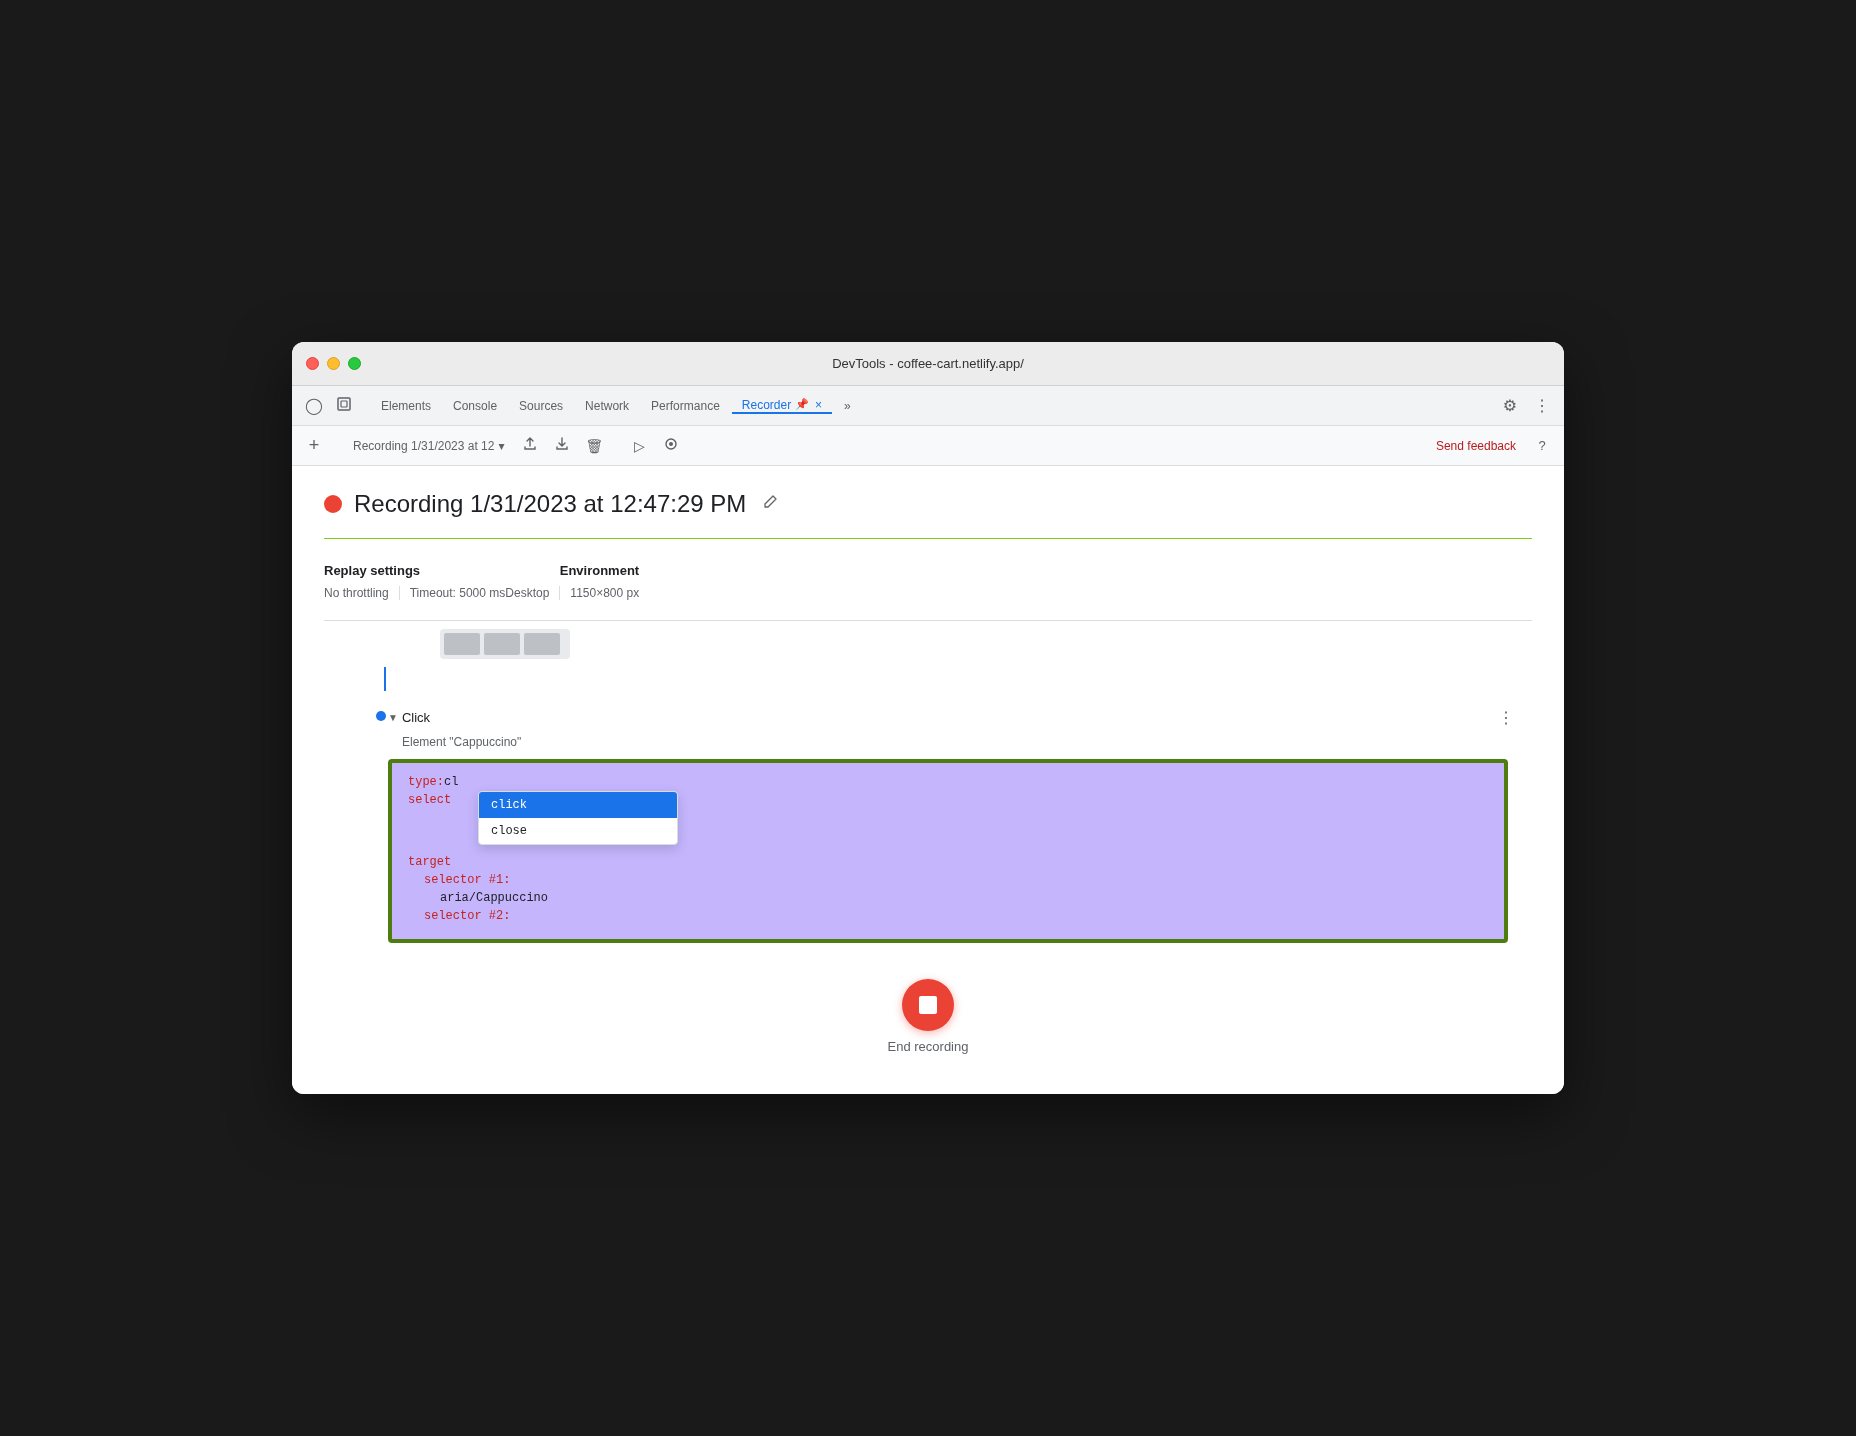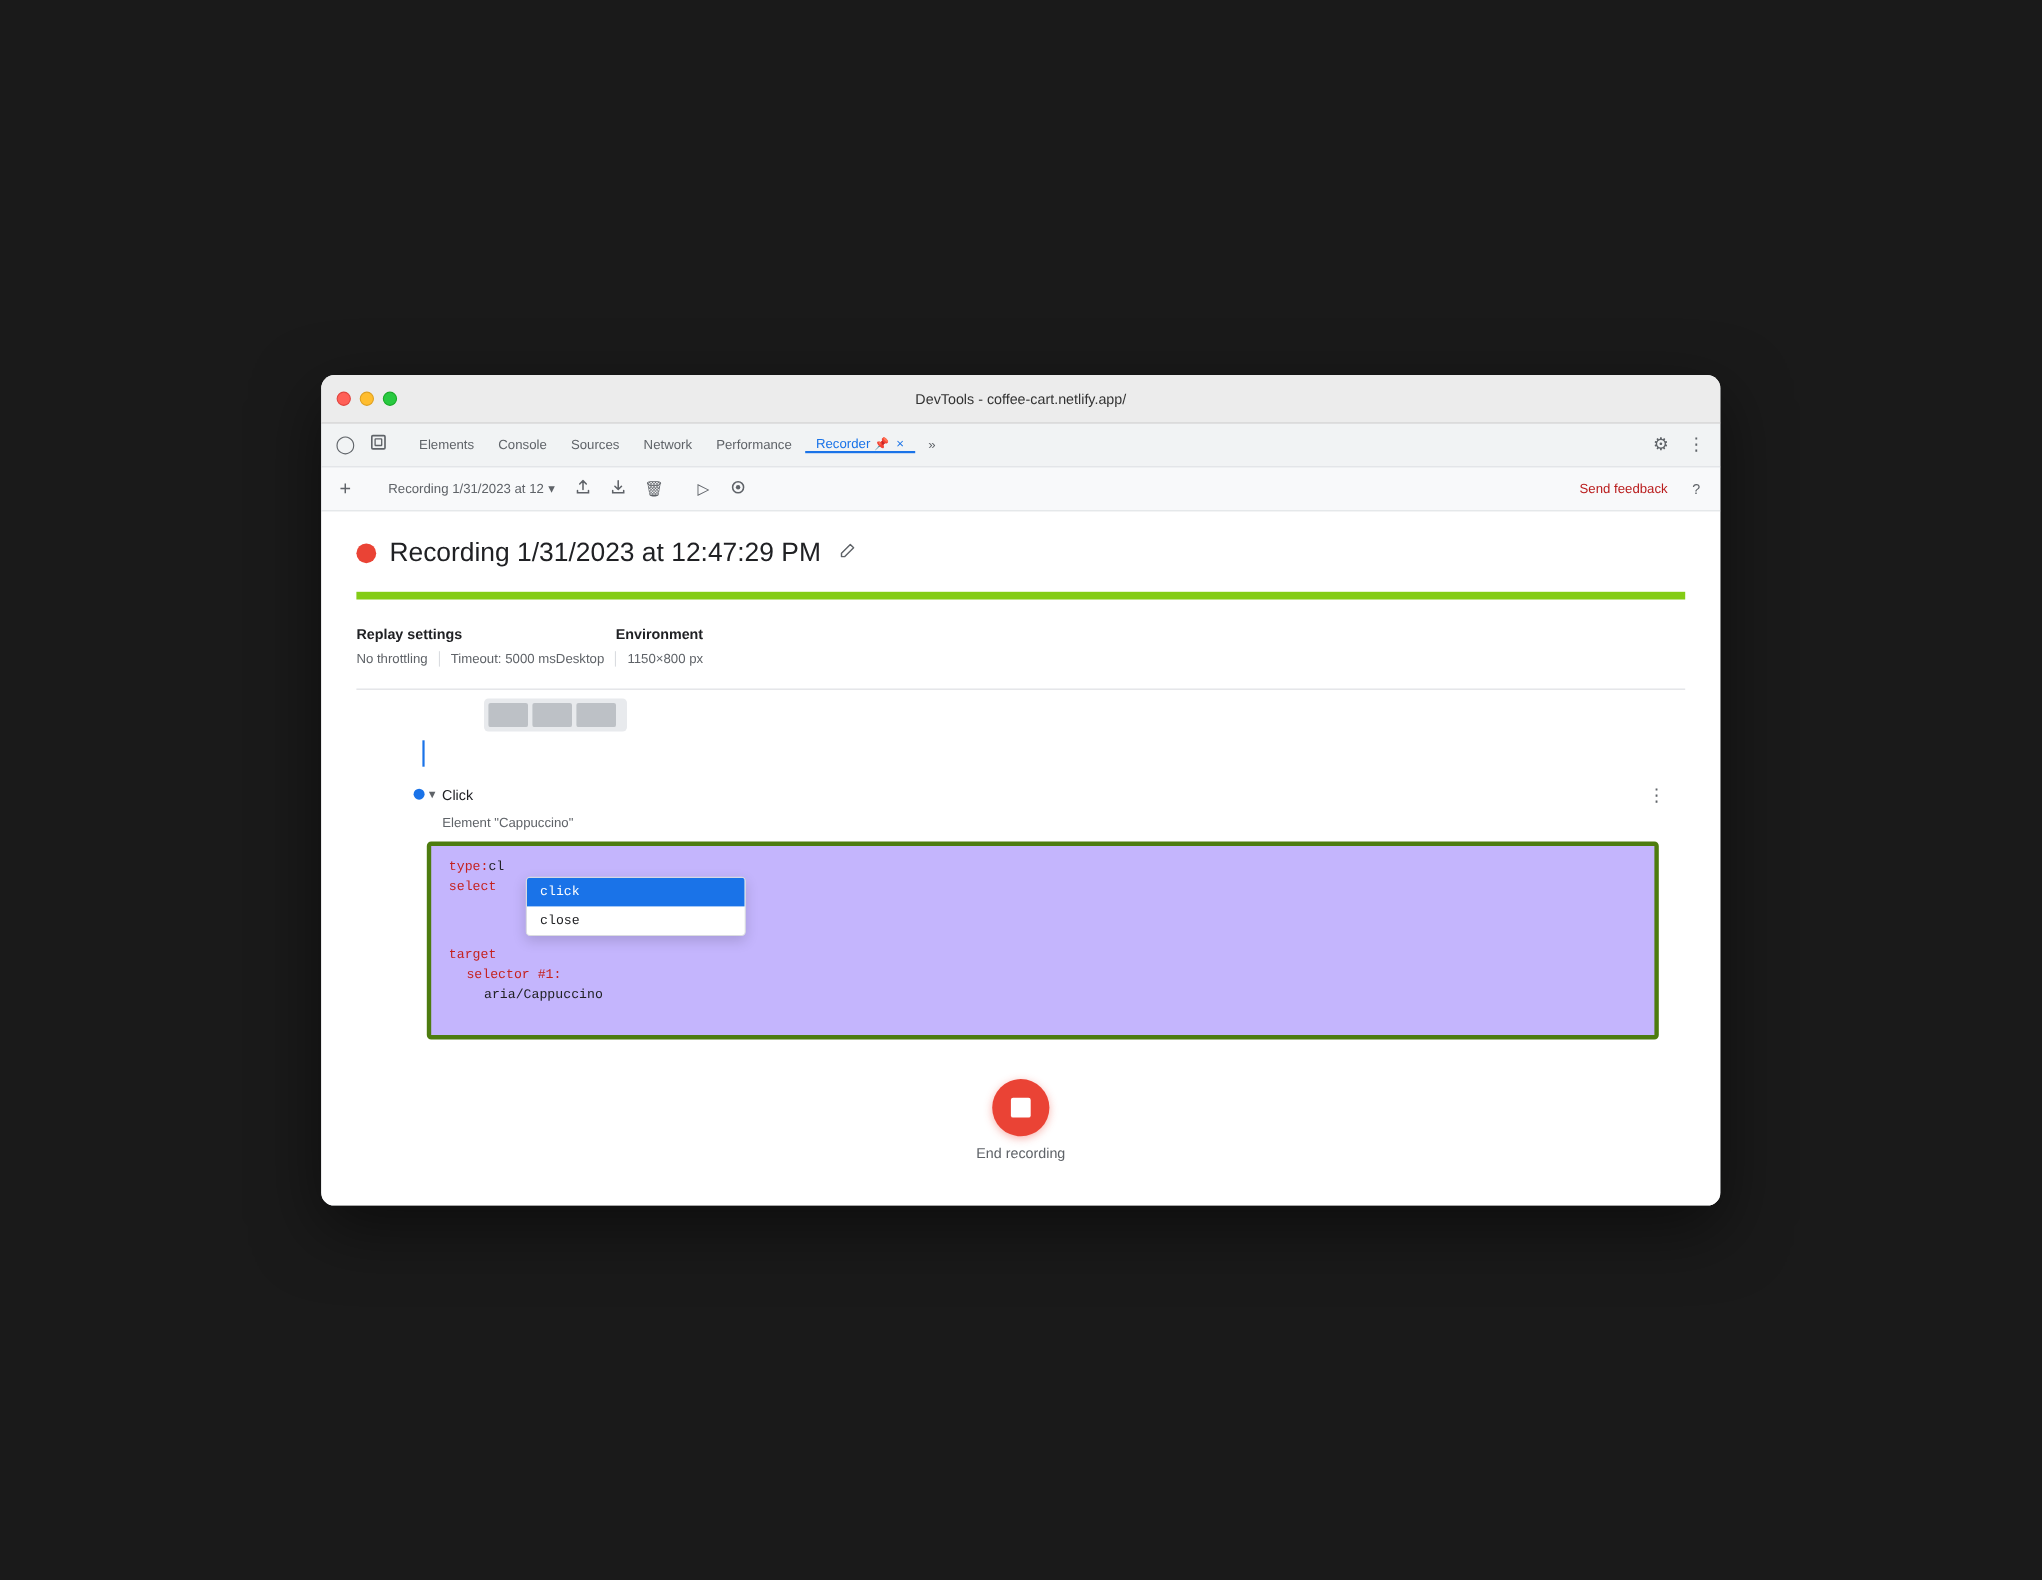--- a/index.html
+++ b/index.html
@@ -173,21 +173,21 @@
       padding: 24px 32px;
     }
 
     
     .recording-header {
       display: flex;
       align-items: center;
       gap: 12px;
       margin-bottom: 24px;
       padding-bottom: 20px;
-      border-bottom: 7px solid #84cc16;
+      border-bottom: 1px solid #84cc16;
     }
 
     .rec-dot {
       width: 18px;
       height: 18px;
       border-radius: 50%;
       background: #ea4335;
       flex-shrink: 0;
     }
 
@@ -603,20 +603,23 @@
             </div>
             <div class="code-line" style="margin-top: 48px;">
               <span class="code-key">target</span>
             </div>
             <div class="code-line code-indent">
               <span class="code-key">selector #1:</span>
             </div>
             <div class="code-line code-indent2">
               <span class="code-val">aria/Cappuccino</span>
             </div>
+            <div class="code-line code-indent">
+              <span class="code-key">selector #2:</span>
+            </div>
           </div>
         </div>
       </div>
 
     </div>
 
     <div class="end-recording-section">
       <div class="end-rec-btn">
         <div class="end-rec-square"></div>
       </div>

